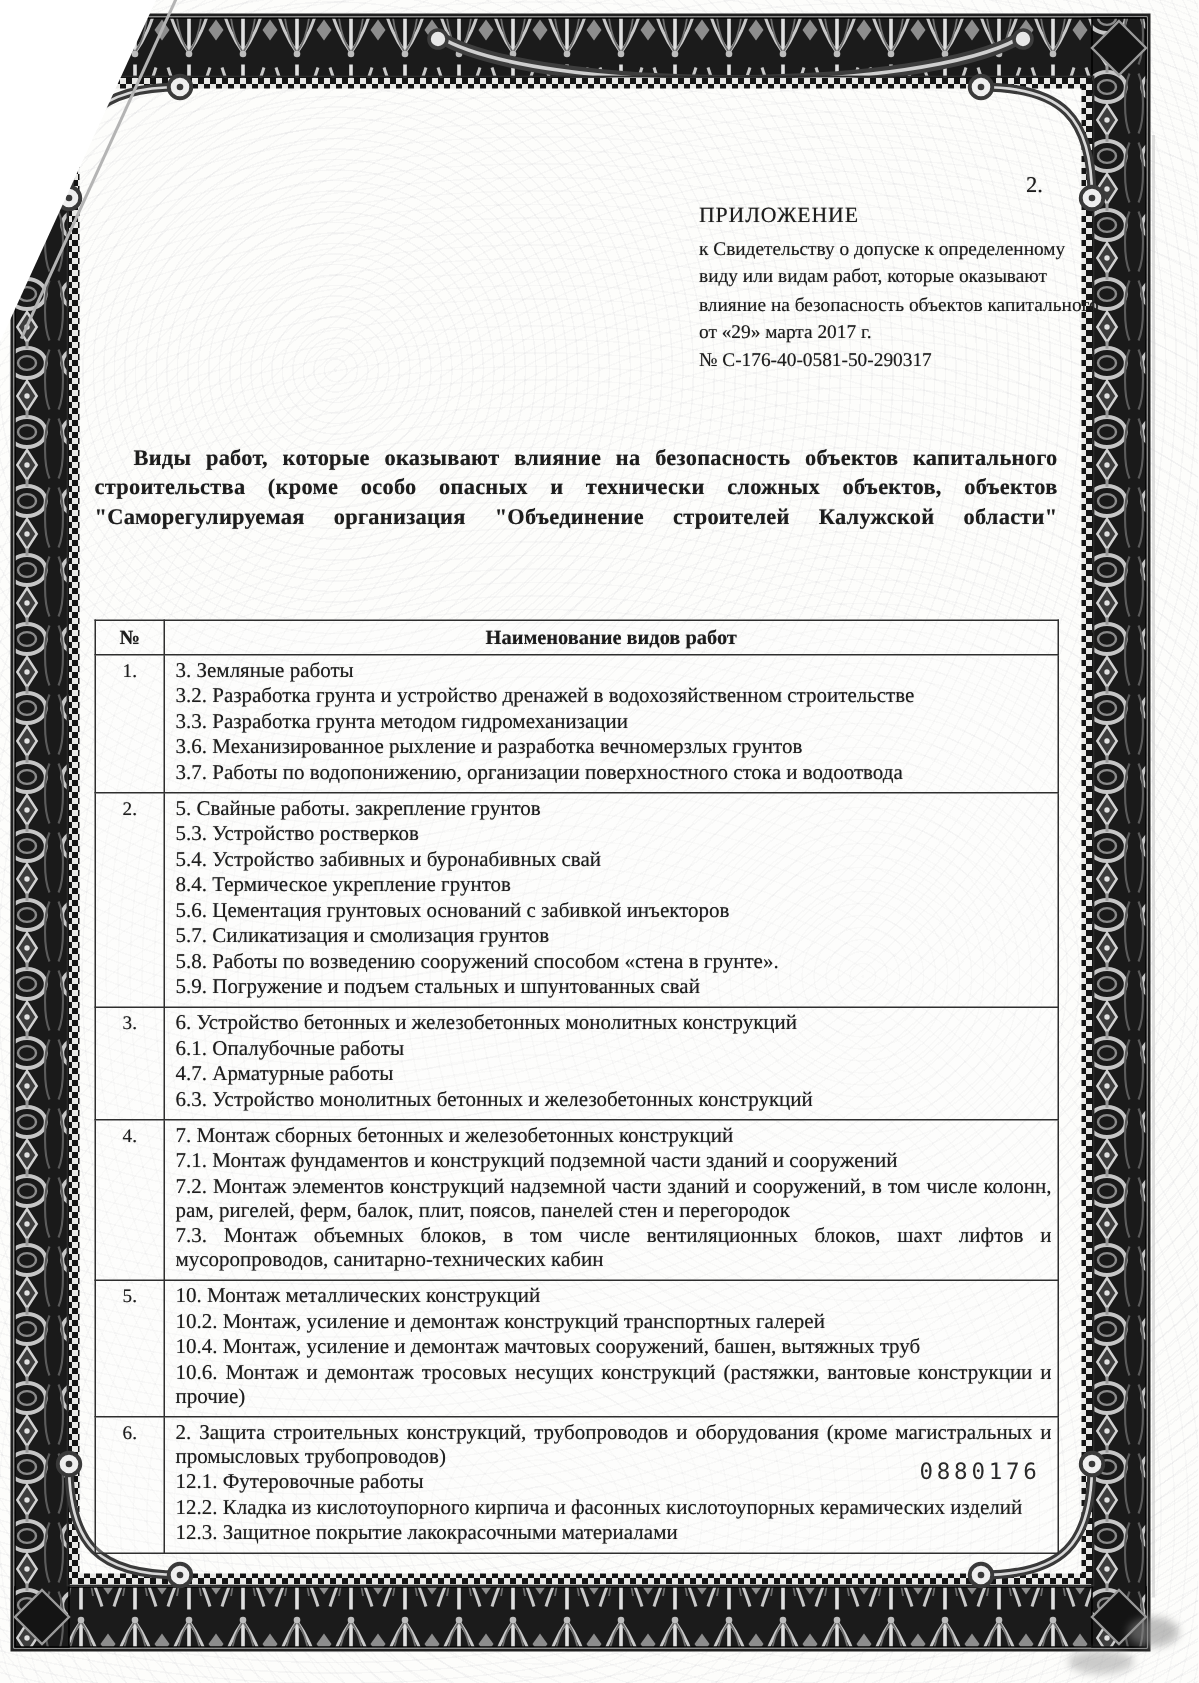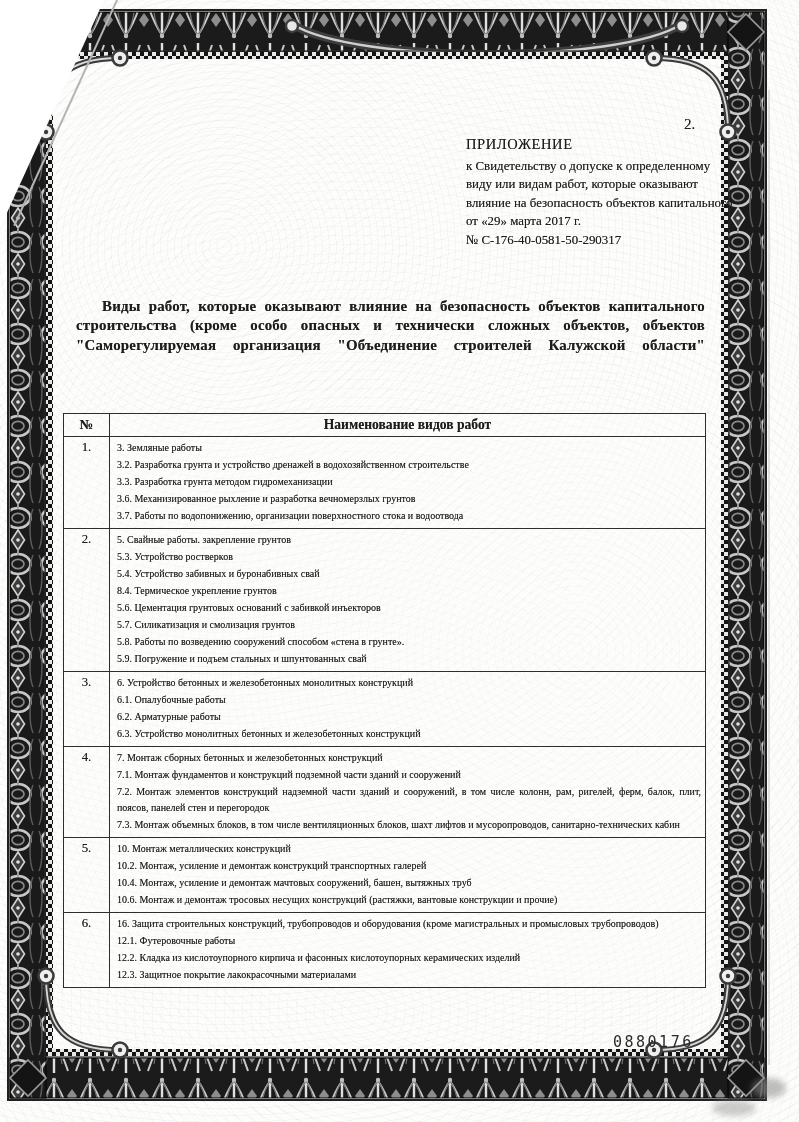--- a/index.html
+++ b/index.html
@@ -30,32 +30,32 @@
   .smudge2{position:absolute;left:712px;top:1100px;width:44px;height:16px;background:#9a9a9a;
     border-radius:50%;filter:blur(3px);opacity:.5;}
   
   .content{position:absolute;inset:0;}
   .page-num{position:absolute;left:684px;top:116px;font-size:15px;}
   .appendix{position:absolute;left:436px;top:136px;width:285px;margin-left:30px;}
   .appendix-title{font-size:14.5px;letter-spacing:.6px;margin-bottom:4px;}
   .appendix-line{font-size:12.9px;line-height:18.4px;white-space:nowrap;}
   .intro{position:absolute;left:63px;top:297px;width:642px;}
   .intro-line{font-size:14.9px;font-weight:bold;line-height:19.3px;
-    text-align:justify;text-align-last:justify;letter-spacing:.2px;margin-left:13px;}
+    text-align:justify;text-align-last:justify;letter-spacing:.2px;}
   .intro-line.first{text-indent:26px;}
   .intro-line.last{text-align-last:left;}
   .works{position:absolute;left:63px;top:413px;}
   table{border-collapse:collapse;width:643px;background:rgba(255,255,255,0.25);}
   th,td{border:1.6px solid #2e2e2e;vertical-align:top;}
   th{font-size:13.6px;font-weight:bold;padding:3px 4px;}
   .c-num{width:37px;text-align:center;}
-  td{font-size:10px;line-height:16px;padding:2px 4px 3px 7px;}
+  td{font-size:14px;line-height:16px;padding:2px 4px 3px 7px;}
   td.c-num{padding:2px 2px;font-size:12.8px;}
   .w{text-align:justify;text-align-last:left;margin:1px 0;}
-  .serial{position:absolute;left:613px;top:1033px;
+  .serial{position:absolute;left:613px;top:972px;
     font-family:"DejaVu Sans Mono",monospace;font-size:15px;letter-spacing:2.5px;color:#2a2a2a;}
   .txt-soft{text-shadow:0 0 .5px rgba(20,20,20,.55);}
 </style>
 </head>
 <body>
 
 <div class="scan"></div>
 
 <svg class="border-art" width="799" height="1122" viewBox="0 0 799 1122">
   <defs>
@@ -182,21 +182,21 @@
             <div class="w txt-soft">5.7. Силикатизация и смолизация грунтов</div>
             <div class="w txt-soft">5.8. Работы по возведению сооружений способом «стена в грунте».</div>
             <div class="w txt-soft">5.9. Погружение и подъем стальных и шпунтованных свай</div>
           </td>
         </tr>
         <tr>
           <td class="c-num txt-soft">3.</td>
           <td>
             <div class="w txt-soft">6. Устройство бетонных и железобетонных монолитных конструкций</div>
             <div class="w txt-soft">6.1. Опалубочные работы</div>
-            <div class="w txt-soft">6.2. Арматурные работы</div>
+            <div class="w txt-soft">4.7. Арматурные работы</div>
             <div class="w txt-soft">6.3. Устройство монолитных бетонных и железобетонных конструкций</div>
           </td>
         </tr>
         <tr>
           <td class="c-num txt-soft">4.</td>
           <td>
             <div class="w txt-soft">7. Монтаж сборных бетонных и железобетонных конструкций</div>
             <div class="w txt-soft">7.1. Монтаж фундаментов и конструкций подземной части зданий и сооружений</div>
             <div class="w txt-soft">7.2. Монтаж элементов конструкций надземной части зданий и сооружений, в том числе колонн, рам, ригелей, ферм, балок, плит, поясов, панелей стен и перегородок</div>
             <div class="w txt-soft">7.3. Монтаж объемных блоков, в том числе вентиляционных блоков, шахт лифтов и мусоропроводов, санитарно-технических кабин</div>
@@ -207,21 +207,21 @@
           <td>
             <div class="w txt-soft">10. Монтаж металлических конструкций</div>
             <div class="w txt-soft">10.2. Монтаж, усиление и демонтаж конструкций транспортных галерей</div>
             <div class="w txt-soft">10.4. Монтаж, усиление и демонтаж мачтовых сооружений, башен, вытяжных труб</div>
             <div class="w txt-soft">10.6. Монтаж и демонтаж тросовых несущих конструкций (растяжки, вантовые конструкции и прочие)</div>
           </td>
         </tr>
         <tr>
           <td class="c-num txt-soft">6.</td>
           <td>
-            <div class="w txt-soft">16. Защита строительных конструкций, трубопроводов и оборудования (кроме магистральных и промысловых трубопроводов)</div>
+            <div class="w txt-soft">2. Защита строительных конструкций, трубопроводов и оборудования (кроме магистральных и промысловых трубопроводов)</div>
             <div class="w txt-soft">12.1. Футеровочные работы</div>
             <div class="w txt-soft">12.2. Кладка из кислотоупорного кирпича и фасонных кислотоупорных керамических изделий</div>
             <div class="w txt-soft">12.3. Защитное покрытие лакокрасочными материалами</div>
           </td>
         </tr>
       </tbody>
     </table>
   </div>
 
   <div class="serial">0880176</div>

